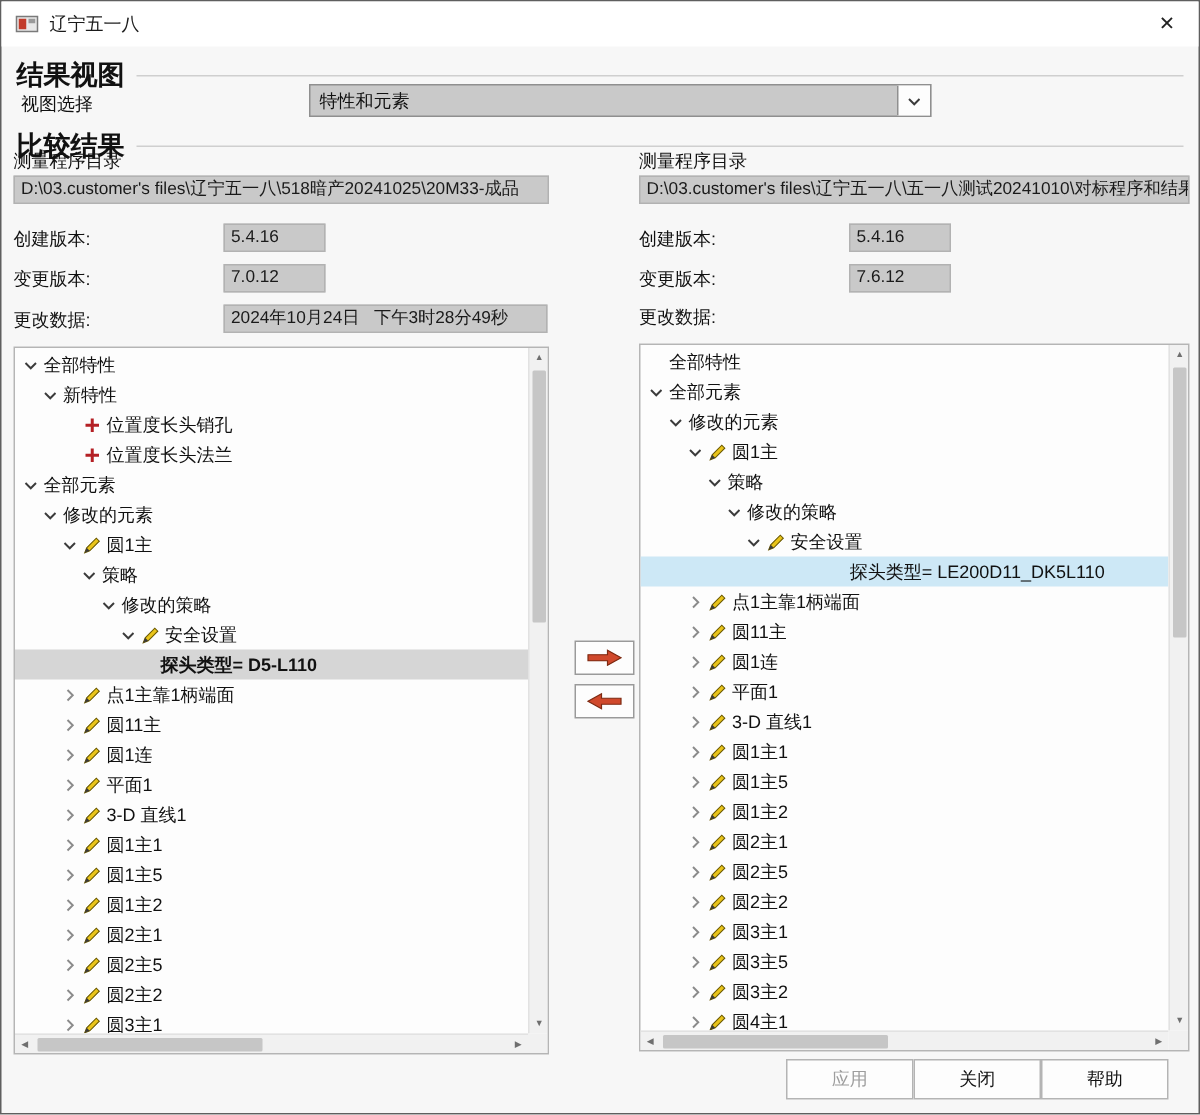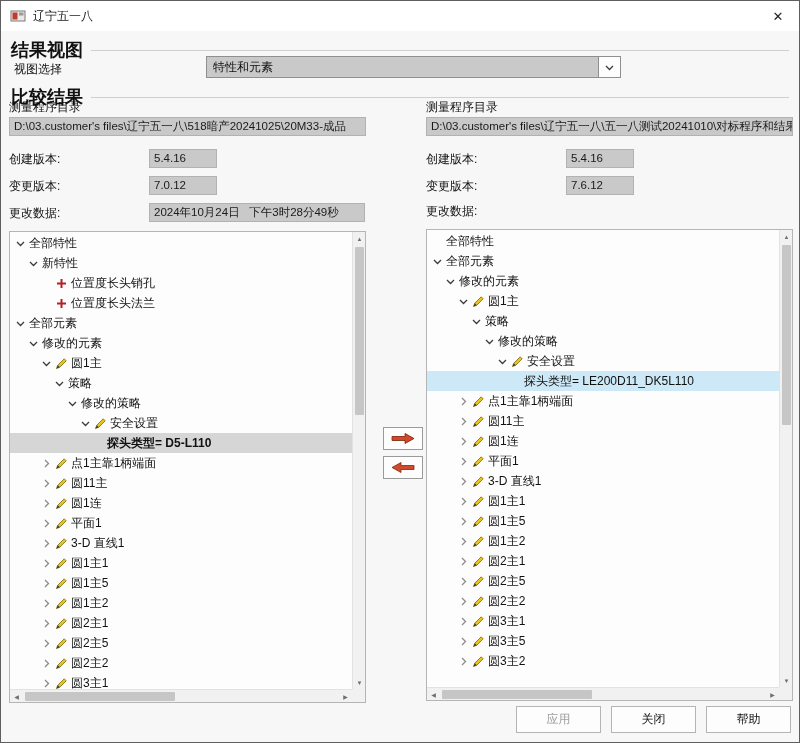--- a/index.html
+++ b/index.html
@@ -46,21 +46,21 @@
   .field.ver { width:68px; }
   .field.date { width:216px; }
 
   
   .tree-panel { position:relative; margin-top:9px; height:472px; background:#fdfdfd;
                 border:1px solid #b5b5b5; overflow:hidden; }
   .tree-content { position:absolute; left:0; top:1px; right:13px; bottom:13px; overflow:hidden; }
   .tree-row { height:20px; display:flex; align-items:center; font-size:12px; color:#111;
               white-space:nowrap; cursor:default; }
   .tree-row.sel-gray { background:#d6d6d6; }
-  .tree-row.sel-blue { background:#cde8f6; }
+  .tree-row.sel-blue { background:#cde8f6;justify-content:center; }
   .exp { width:13px; height:13px; display:inline-flex; align-items:center; justify-content:center;
          flex:0 0 13px; }
   .ticon { width:16px; height:13px; display:inline-flex; align-items:center; justify-content:center;
            flex:0 0 16px; }
   .tlabel { padding-left:2px; }
 
   
   .sb-v { position:absolute; top:0; right:0; bottom:13px; width:13px; background:#f1f1f1;
           border-left:1px solid #e2e2e2; }
   .sb-h { position:absolute; left:0; right:13px; bottom:0; height:13px; background:#f1f1f1;
@@ -74,21 +74,21 @@
   .thumb-b { top:15px; height:180px; }
   .sb-thumb-h { height:9px; background:#c6c6c6; border-radius:1px; width:150px; margin-left:2px; }
 
   
   .arrows { position:absolute; left:381px; top:426px; width:42px; display:flex;
             flex-direction:column; gap:6px; align-items:center; }
   .arrow-btn { width:40px; height:23px; background:#fdfdfd; border:1px solid #9a9a9a;
                display:flex; align-items:center; justify-content:center; cursor:pointer; }
 
   
-  .footer { position:absolute; right:8px; bottom:9px; display:flex; gap:10px; }
+  .footer { position:absolute; right:20px; bottom:9px; display:flex; }
   .btn { width:85px; height:27px; background:#fdfdfd; border:1px solid #b4b4b4; font-size:12px;
          color:#111; display:flex; align-items:center; justify-content:center; cursor:pointer; }
   .btn.disabled { color:#9d9d9d; cursor:default; }
 </style>
 </head>
 <body>
 
 <div class="dialog">
 
   <div class="titlebar">
@@ -708,20 +708,34 @@
               </svg>
             </span>
             <span class="ticon">
               <svg width="13" height="13" viewBox="0 0 13 13">
                 <path d="M1.5 11.5 L2.8 8.2 L9.2 1.8 L11.2 3.8 L4.8 10.2 Z" fill="#e9c41a" stroke="#6b5900" stroke-width="0.7"></path>
                 <path d="M1.5 11.5 L2.8 8.2 L4.8 10.2 Z" fill="#3a3a3a"></path>
               </svg>
             </span>
             <span class="tlabel">圆3主2</span>
           </div>
+          <div class="tree-row" style="padding-left: 30px;">
+            <span class="exp">
+              <svg width="9" height="9" viewBox="0 0 9 9">
+                <path d="M3 1 L6.5 4.5 L3 8" fill="none" stroke="#8b8b8b" stroke-width="1.3"></path>
+              </svg>
+            </span>
+            <span class="ticon">
+              <svg width="13" height="13" viewBox="0 0 13 13">
+                <path d="M1.5 11.5 L2.8 8.2 L9.2 1.8 L11.2 3.8 L4.8 10.2 Z" fill="#e9c41a" stroke="#6b5900" stroke-width="0.7"></path>
+                <path d="M1.5 11.5 L2.8 8.2 L4.8 10.2 Z" fill="#3a3a3a"></path>
+              </svg>
+            </span>
+            <span class="tlabel">圆4主1</span>
+          </div>
         </div>
       <div class="sb-v">
         <div class="sb-arrow">▲</div>
         <div class="sb-thumb-v thumb-b"></div>
         <div class="sb-arrow bottom">▼</div>
       </div>
       <div class="sb-h">
         <div class="sb-arrow">◀</div>
         <div class="sb-thumb-h"></div>
         <div class="sb-arrow" style="margin-left:auto">▶</div>

